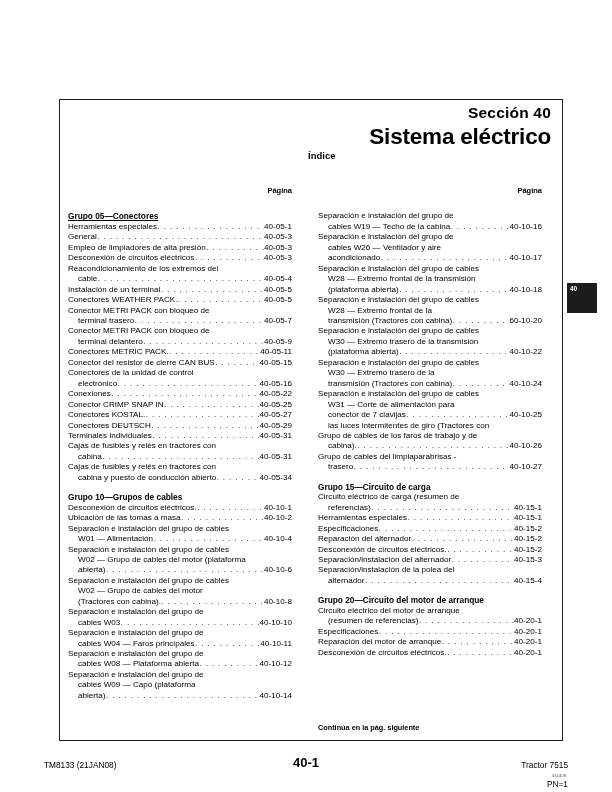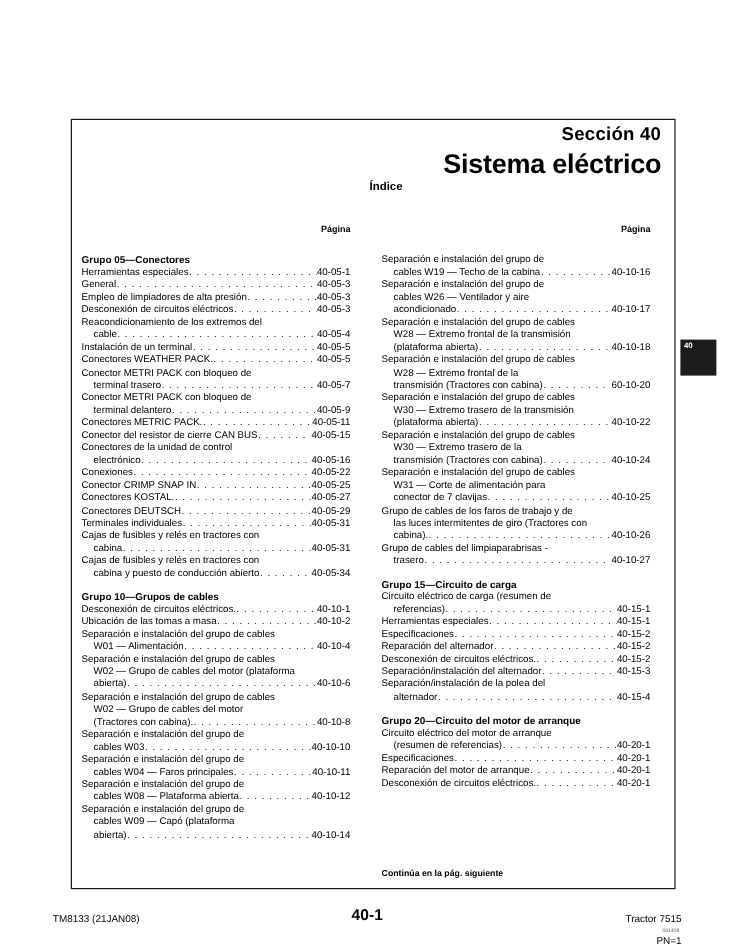--- a/index.html
+++ b/index.html
@@ -94,21 +94,21 @@
     margin-bottom: 15px;
   }
 
   .group-title {
     font-size: 8.3px;
     font-weight: bold;
     margin-top: 9px;
     margin-bottom: 0px;
     white-space: nowrap;
   }
-  .group-title.first { margin-top: 0; }
+  .group-title.first { margin-top: 0; text-decoration: underline; }
 
   .toc-entry {
     display: block;
     margin: 0;
     padding: 0;
   }
   .toc-line {
     display: flex;
     align-items: baseline;
     white-space: nowrap;
@@ -540,25 +540,25 @@
         <div class="toc-line cont nodots">
           <span class="toc-text">W31 — Corte de alimentación para</span>
         </div>
         <div class="toc-line cont">
           <span class="toc-text">conector de 7 clavijas</span>
           <span class="toc-dots"></span>
           <span class="toc-page">40-10-25</span>
         </div>
       </div>
       <div class="toc-entry">
+        <div class="toc-line cont nodots">
+          <span class="toc-text">las luces intermitentes de giro (Tractores con</span>
+        </div>
         <div class="toc-line nodots">
           <span class="toc-text">Grupo de cables de los faros de trabajo y de</span>
-        </div>
-        <div class="toc-line cont nodots">
-          <span class="toc-text">las luces intermitentes de giro (Tractores con</span>
         </div>
         <div class="toc-line cont">
           <span class="toc-text">cabina).</span>
           <span class="toc-dots"></span>
           <span class="toc-page">40-10-26</span>
         </div>
       </div>
       <div class="toc-entry">
         <div class="toc-line nodots">
           <span class="toc-text">Grupo de cables del limpiaparabrisas -</span>

